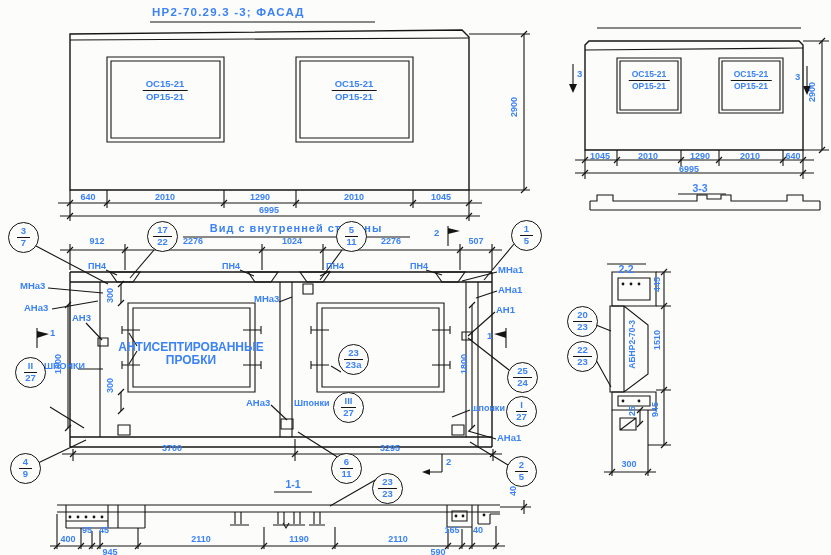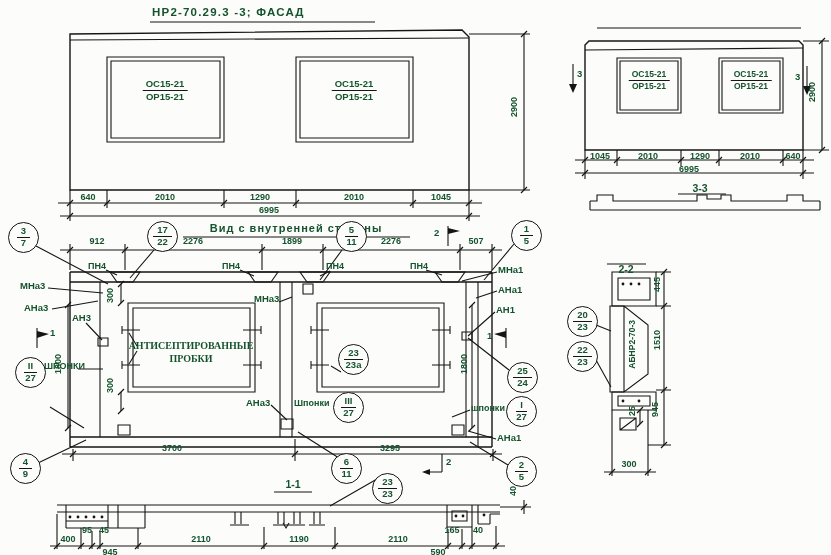--- a/index.html
+++ b/index.html
@@ -1,27 +1,27 @@
 <!DOCTYPE html>
 <html><head>
 <meta charset="utf-8">
 <style>
   * { margin:0; padding:0; box-sizing:border-box; }
   html,body { background:#ffffff; }
   #sheet {
     position:relative; width:831px; height:555px; overflow:hidden;
-    background:#fcfcfa; color:#14532d;
+    background:#fcfcfa; color:#3b82f6;
     font-family:"Liberation Sans", sans-serif;
   }
   svg { position:absolute; left:0; top:0; z-index:1; }
   .t  { position:absolute; white-space:nowrap; font-weight:700; z-index:3; }
   .title { font-size:11.5px; letter-spacing:1.2px; }
   .dim { font-size:9px; }
   .lbl { font-size:9.5px; }
-  .sm  { font-size:10px;font-family:Liberation Serif, serif; }
+  .sm  { font-size:12px; }
   .cx  { transform:translateX(-50%); }
   .vdim {
     position:absolute; writing-mode:vertical-rl; transform:rotate(180deg);
     font-size:9px; font-weight:700; white-space:nowrap; z-index:3;
   }
   .frac { position:absolute; text-align:center; font-weight:700; font-size:9.5px; line-height:1.3; z-index:3; }
   .frac.sm2 { font-size:8.5px; line-height:1.25; }
   .frac .fx { display:block; border-bottom:1.3px solid #151515; padding:0 3px; }
   .frac .fb { display:block; }
   .co {
@@ -169,21 +169,21 @@
   <div class="t dim cx" style="left:793px;top:151px">640</div>
   <div class="t dim cx" style="left:689px;top:164px">6995</div>
   <div class="vdim" style="left:807px;top:82px">2900</div>
   <div class="t lbl" style="left:577px;top:68px">3</div>
   <div class="t lbl" style="left:795px;top:71px">3</div>
   <div class="t lbl cx" style="left:700px;top:182px;font-size:10.5px">3-3</div>
 
   <div class="t title cx" style="left:296px;top:222px;font-size:11px;letter-spacing:1px">Вид с внутренней стороны</div>
   <div class="t dim cx" style="left:97px;top:236px">912</div>
   <div class="t dim cx" style="left:193px;top:236px">2276</div>
-  <div class="t dim cx" style="left:292px;top:236px">1899</div>
+  <div class="t dim cx" style="left:292px;top:236px">1024</div>
   <div class="t dim cx" style="left:391px;top:236px">2276</div>
   <div class="t dim cx" style="left:476px;top:236px">507</div>
   <div class="t dim" style="left:88px;top:261px">ПН4</div>
   <div class="t dim" style="left:222px;top:261px">ПН4</div>
   <div class="t dim" style="left:326px;top:261px">ПН4</div>
   <div class="t dim" style="left:410px;top:261px">ПН4</div>
   <div class="t lbl" style="left:20px;top:280px">МНа3</div>
   <div class="t lbl" style="left:24px;top:302px">АНа3</div>
   <div class="t lbl" style="left:72px;top:312px">АН3</div>
   <div class="t lbl" style="left:50px;top:327px">1</div>

